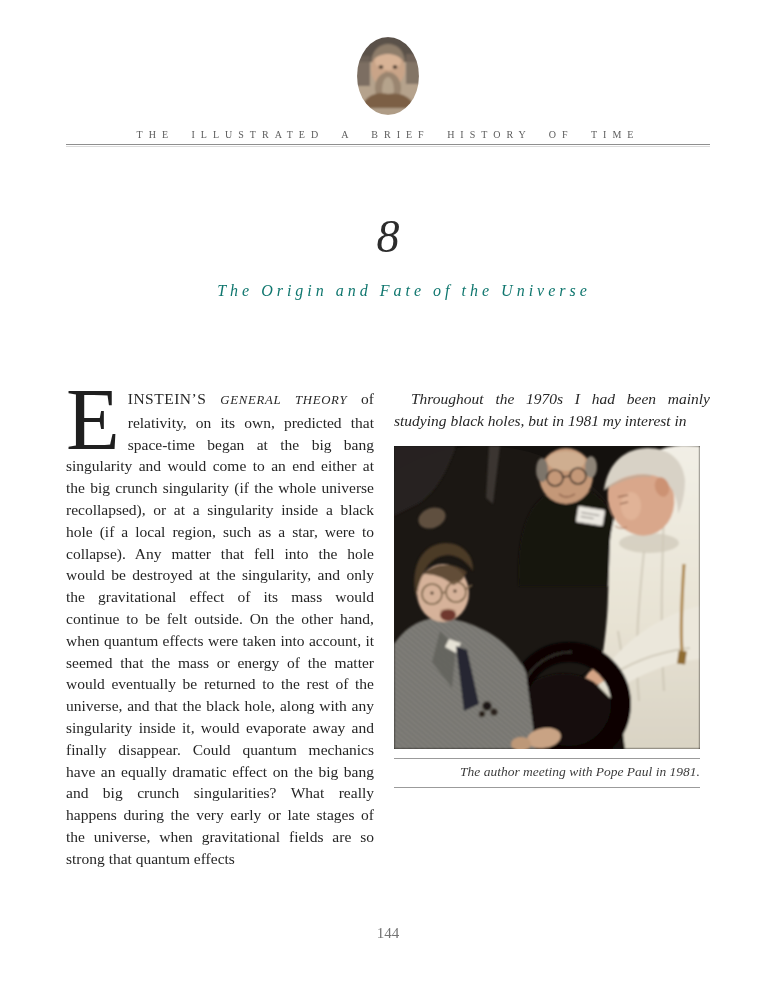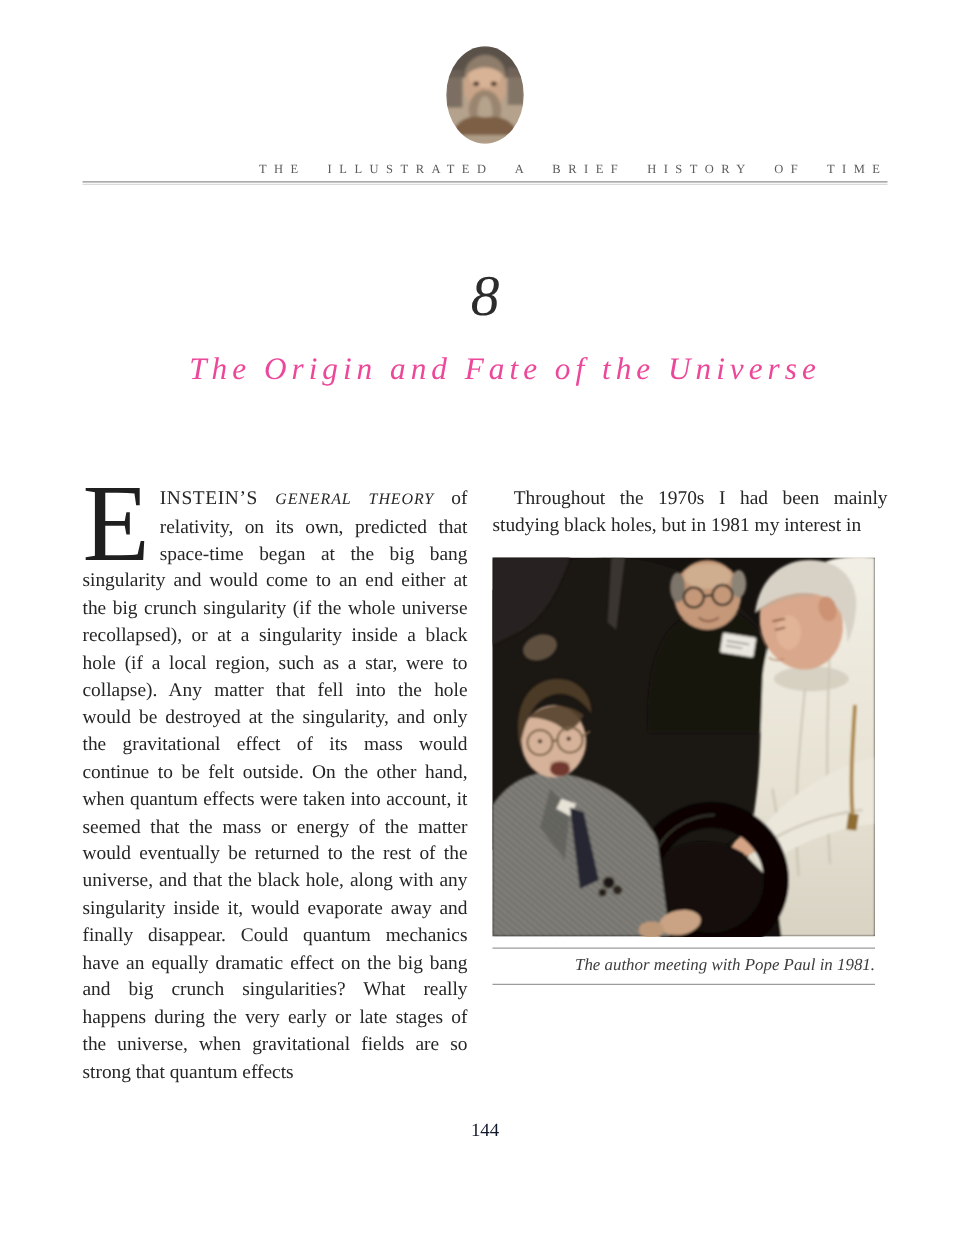--- a/index.html
+++ b/index.html
@@ -7,59 +7,59 @@
     position:relative; width:776px; height:1000px; margin:0 auto;
     background:#ffffff; overflow:hidden;
     font-family:"Liberation Serif","DejaVu Serif",serif; color:#262626;
   }
 
   
   .masthead { position:absolute; top:36px; left:66px; width:644px; text-align:center; }
   .portrait { display:inline-block; width:64px; height:80px; }
   .series-title {
     margin-top:9px; font-size:10px; letter-spacing:6px; word-spacing:9px;
-    color:#5c5c5c; white-space:nowrap;text-align:right;
+    color:#5c5c5c; white-space:nowrap;
   }
   .header-rule {
     margin-top:4px; height:1px;
     border-top:1px solid #8f8f8f; border-bottom:1px solid #dadada;
   }
 
   
   .chapter-head { position:absolute; top:214px; left:0; width:776px; text-align:center; }
   .chapter-number { font-style:italic; font-size:46px; line-height:1; color:#2c2c2c; }
   .chapter-title {
     margin:22px 0 0 0; font-weight:normal; font-style:italic;
-    font-size:25px; letter-spacing:4px; color:#ec4899;padding-left:32px;
+    font-size:16px; letter-spacing:4px; color:#0f766e;padding-left:32px;
   }
 
   
   .columns { position:absolute; top:388px; left:66px; width:644px; display:flex; gap:20px; }
   .col-left  { width:308px; }
   .col-right { width:316px; }
   .columns p { margin:0; font-size:15.5px; line-height:21.8px; text-align:justify; }
   .dropcap {
     float:left; font-size:88px; line-height:60px; padding:2px 8px 0 0;
     color:#1f1f1f;
   }
   .lead-caps { letter-spacing:0.5px; }
   .lead-sc   { font-size:12.8px; letter-spacing:0.7px;font-style:italic; }
-  .para-indent { text-indent:17px; }
+  .para-indent { text-indent:17px;font-style:italic; }
 
   
   figure { margin:14px 0 0 0; width:306px; }
   .photo { display:block; width:306px; height:303px; }
   figcaption {
     margin-top:9px; padding:5px 0 7px;
     border-top:1px solid #9b9b9b; border-bottom:1px solid #9b9b9b;
     text-align:right; font-style:italic; font-size:13.5px; color:#3d3d3d;
   }
 
   
-  .page-number { position:absolute; bottom:86px; left:0; width:776px; text-align:center; font-size:15px; color:#0f172a; }
+  .page-number { position:absolute; bottom:58px; left:0; width:776px; text-align:center; font-size:15px; color:#737373; }
 </style>
 </head>
 <body>
 
 <div class="page">
 
   <div class="masthead">
     <span class="portrait">
       <svg viewBox="0 0 64 80" width="64" height="80" aria-hidden="true">
         <defs>

